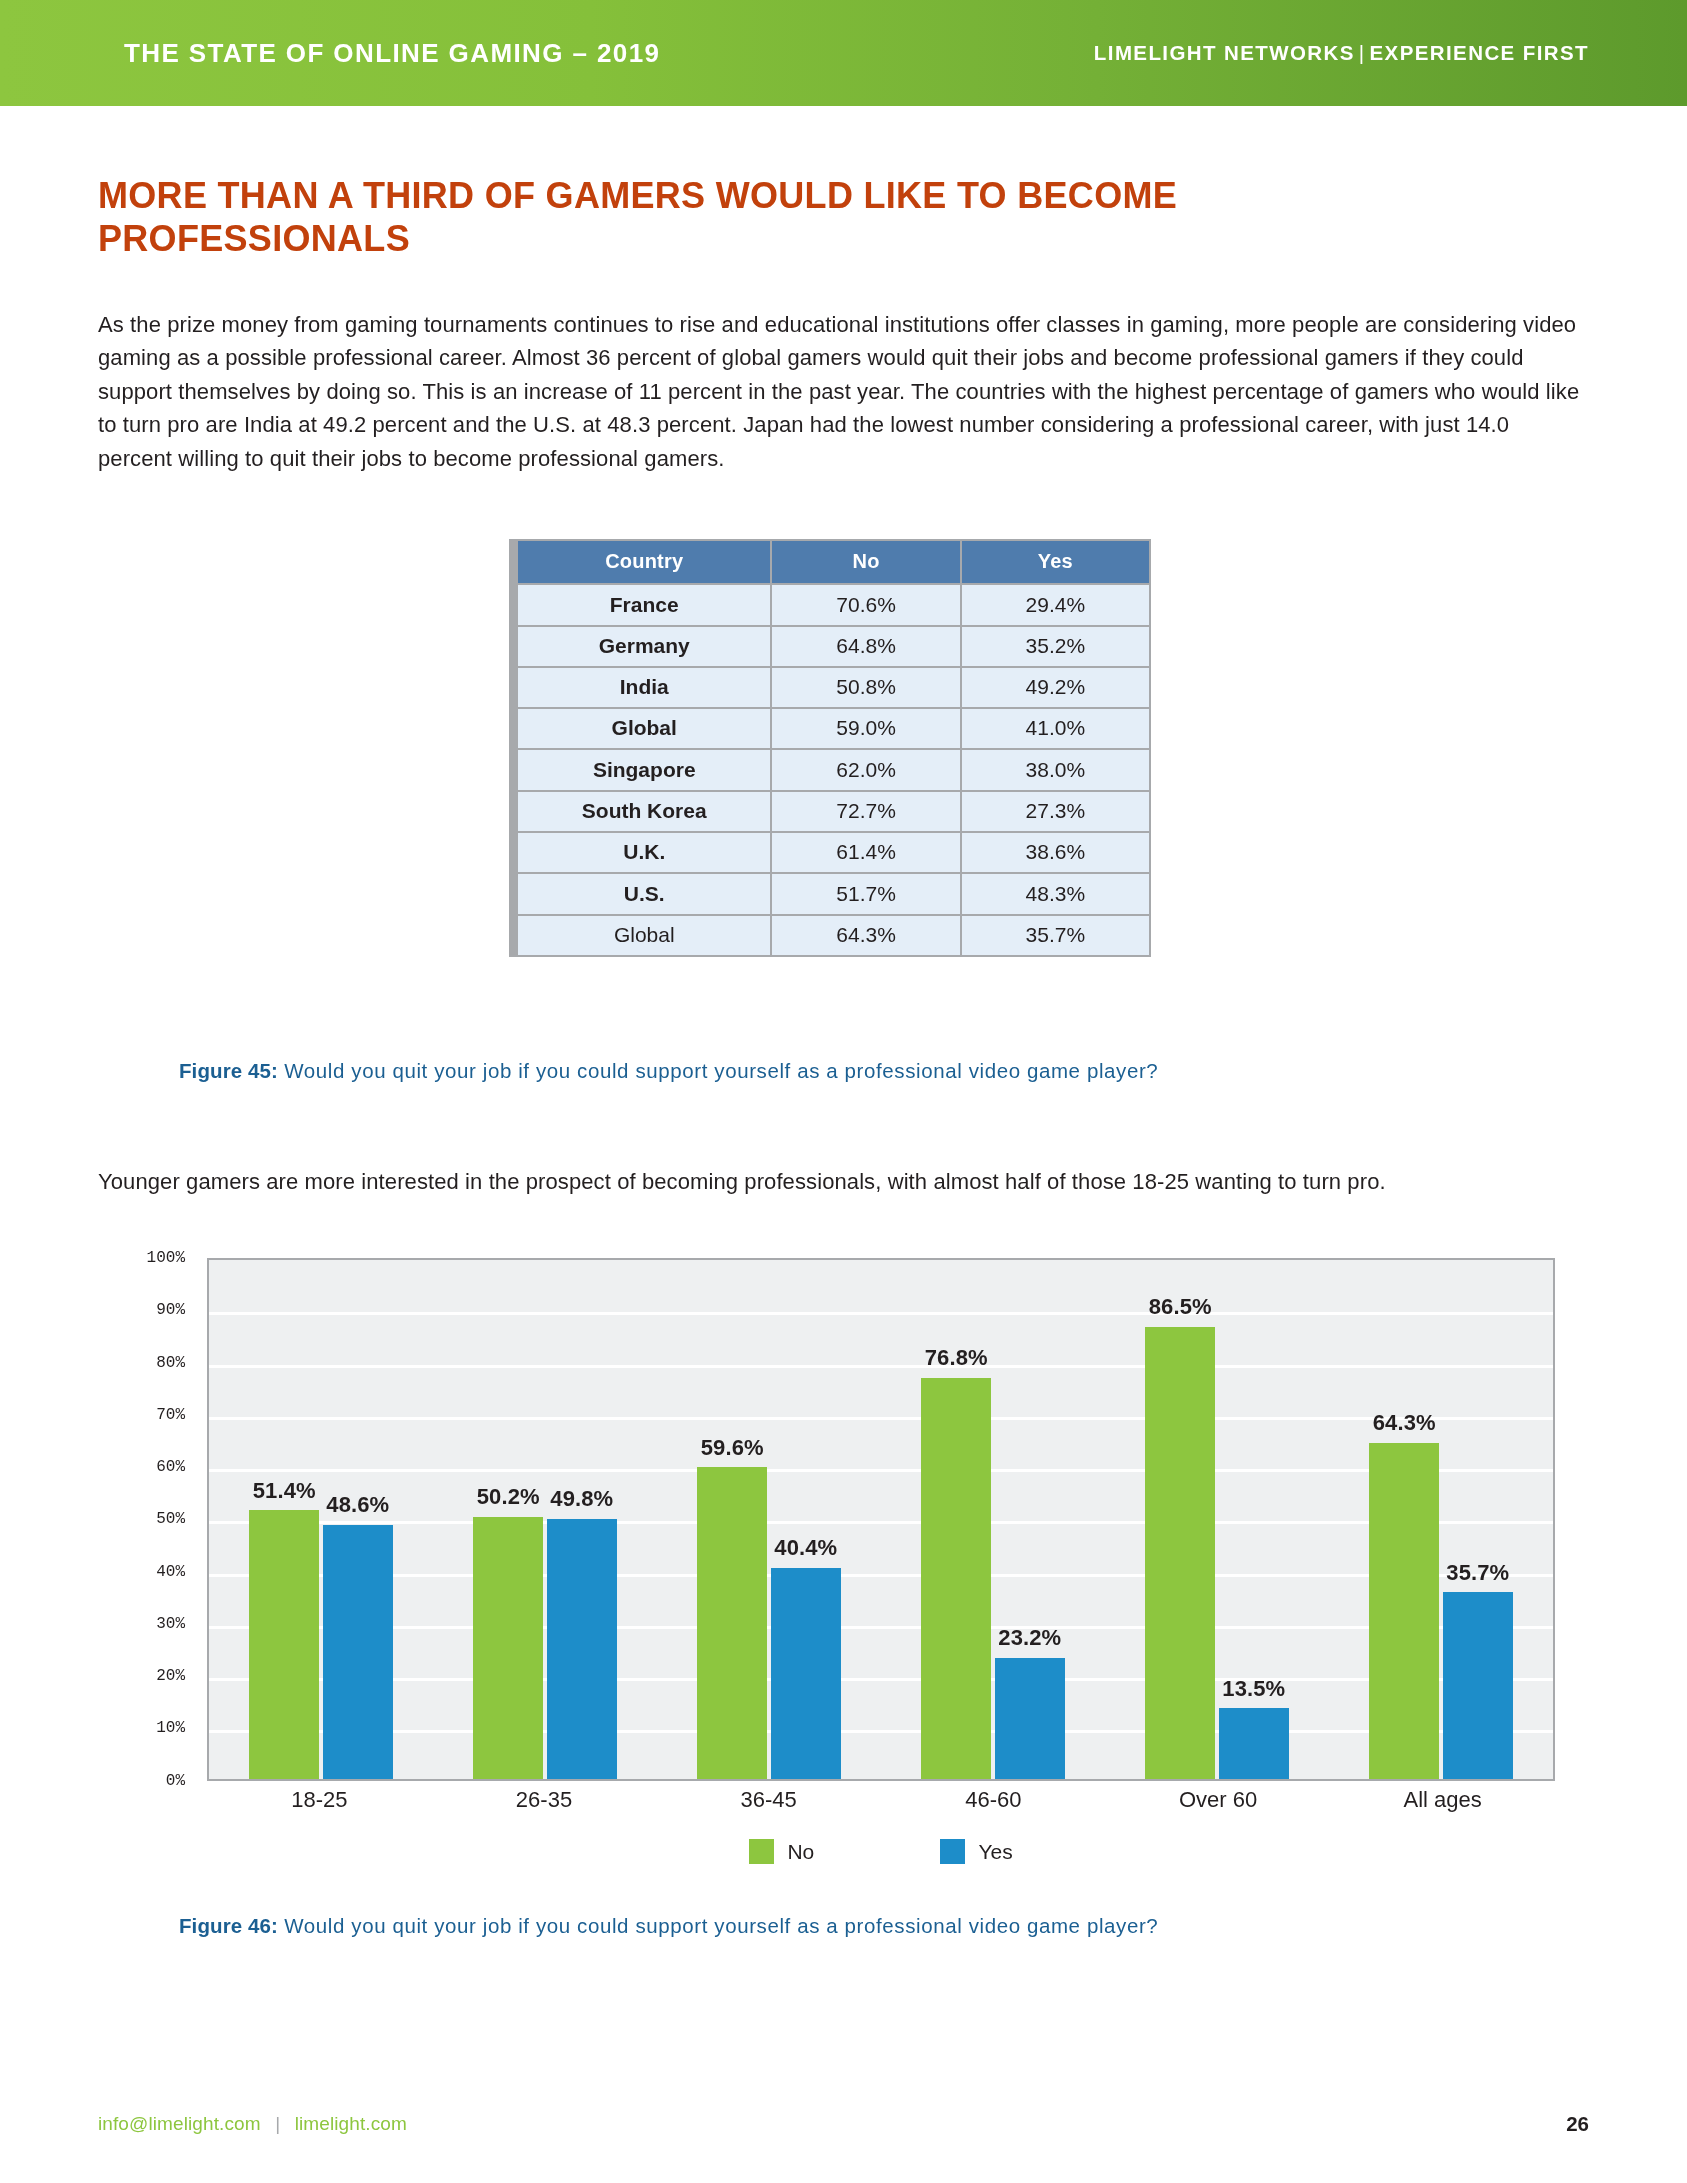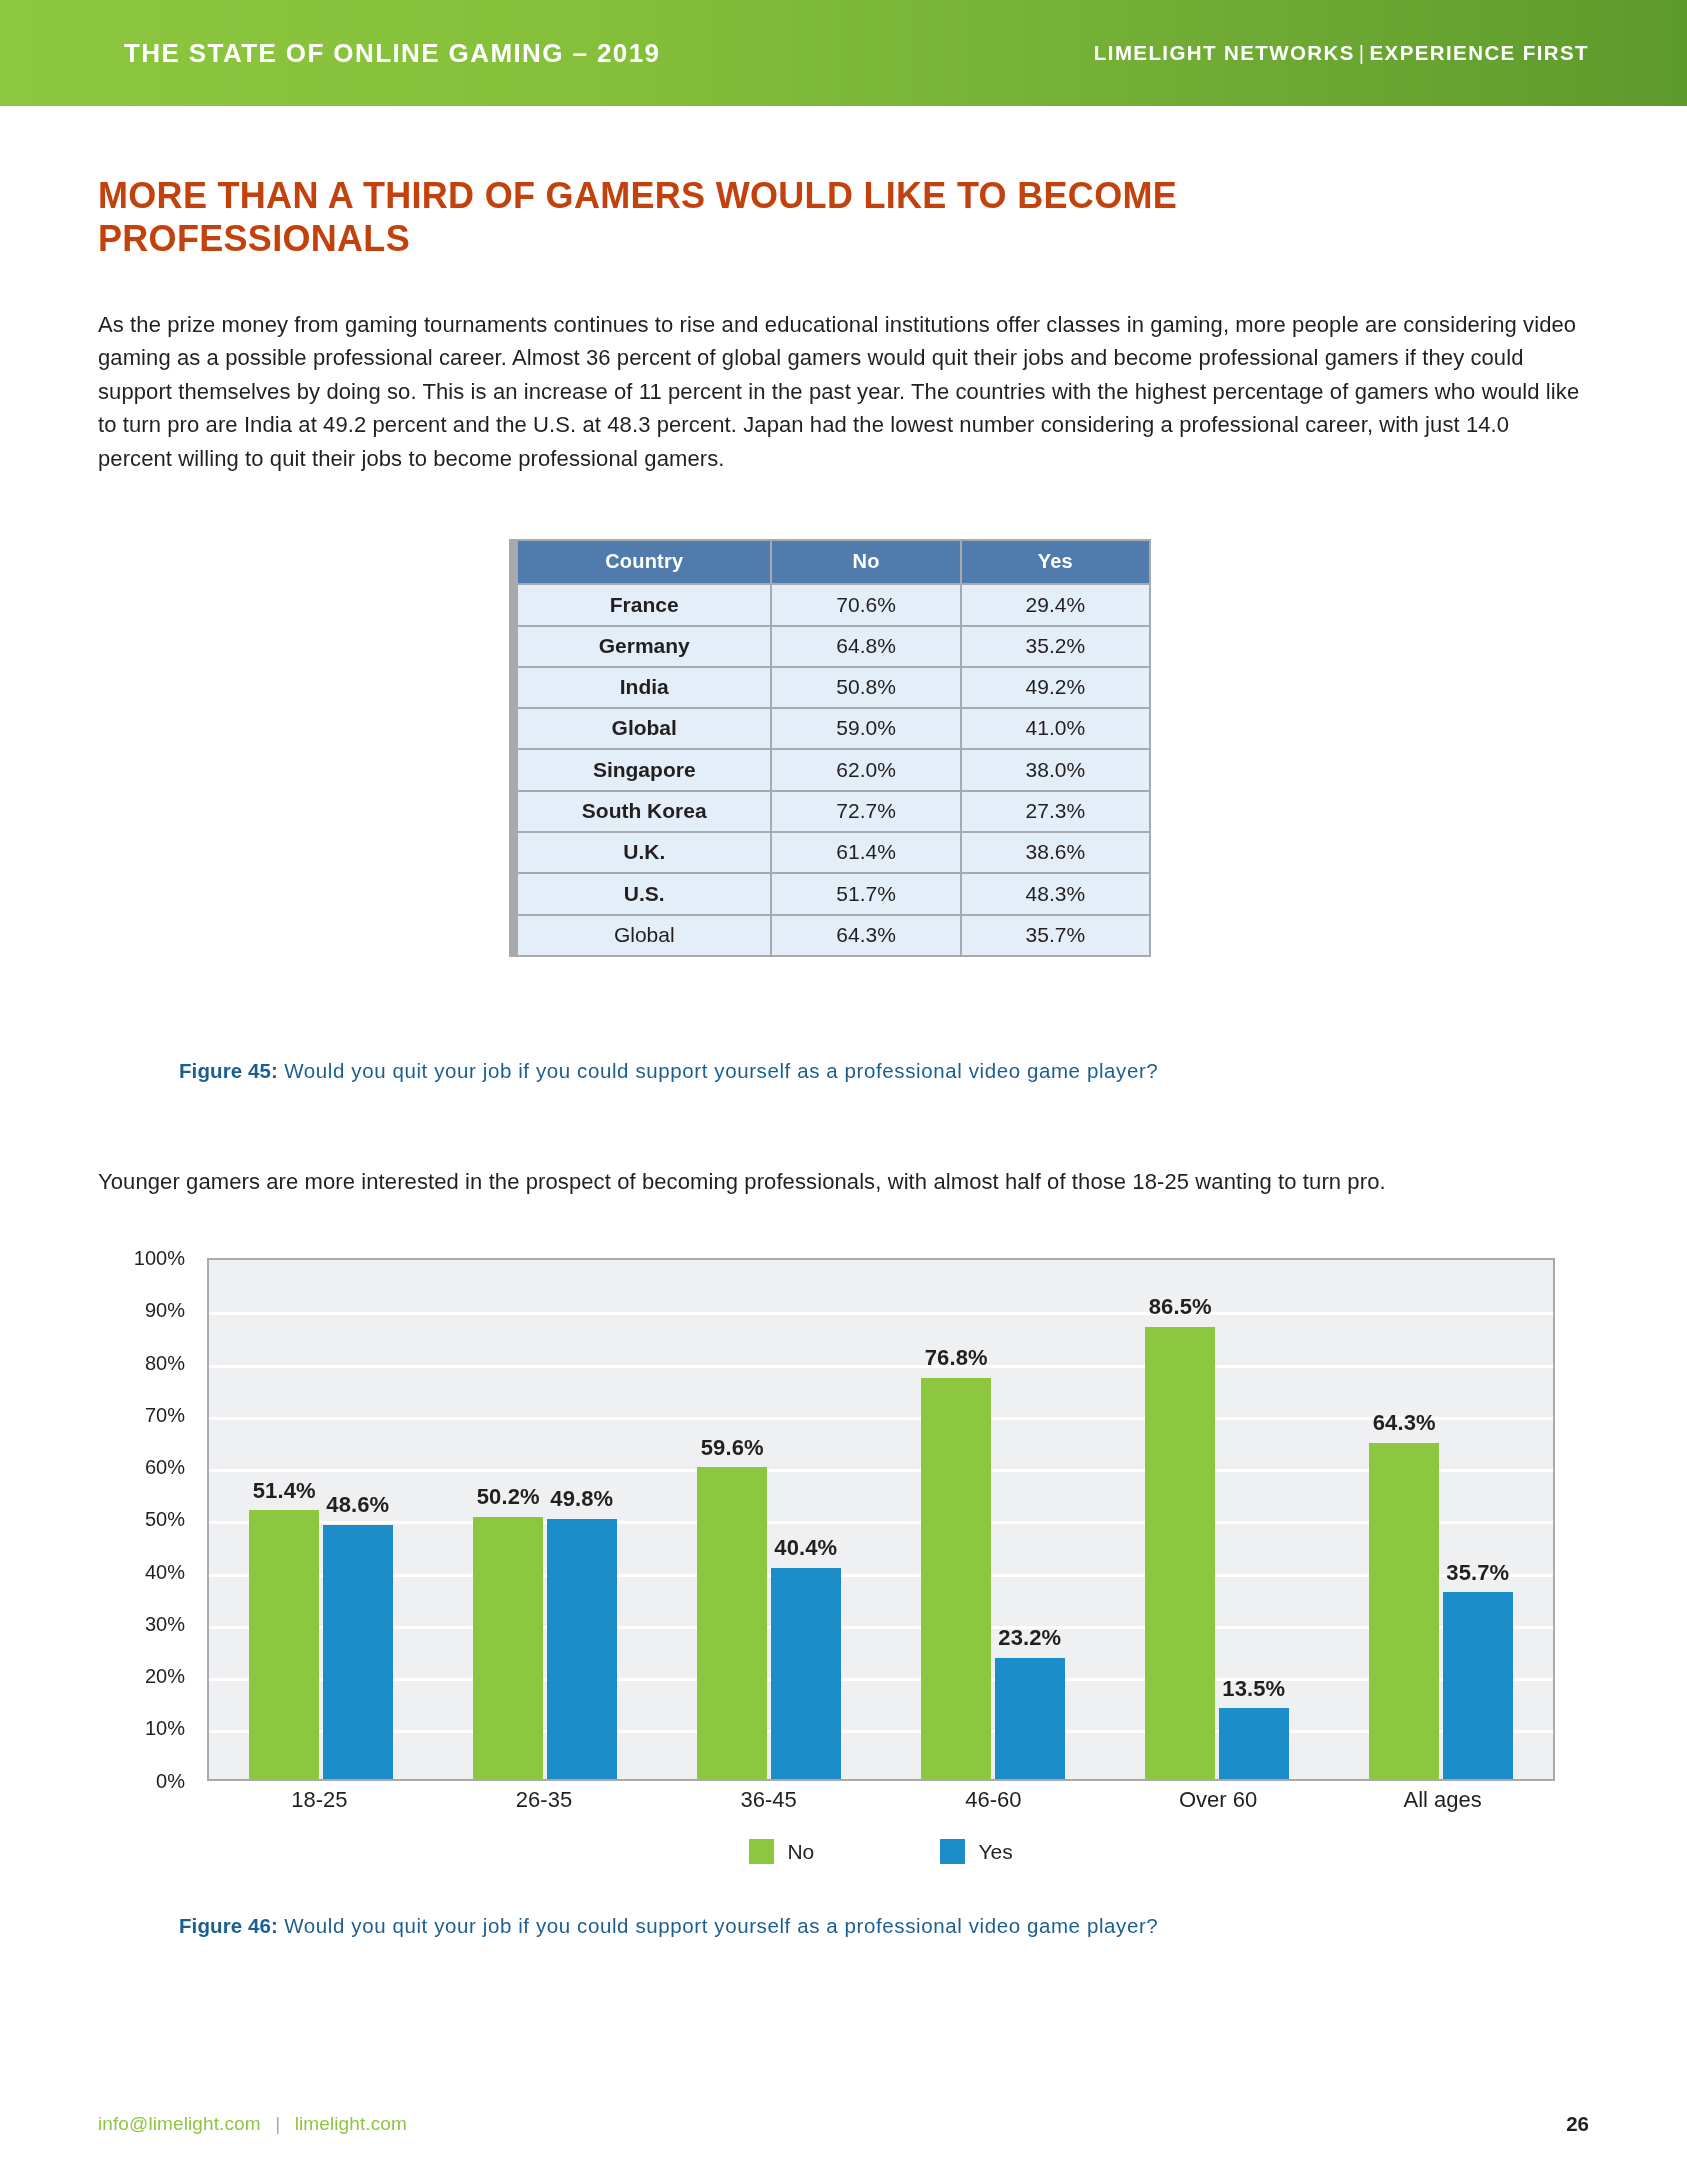--- a/index.html
+++ b/index.html
@@ -138,24 +138,25 @@
   }
   .y-axis {
     position: absolute;
     left: 0; top: 8px;
     width: 85px;
     height: 523px;
   }
   .y-tick {
     position: absolute;
     right: 12px;
-    font-size: 20px;
+    font-size: 16px;
     color: #231f20;
     transform: translateY(-50%);
     white-space: nowrap;
+    font-family: Liberation Mono, monospace;
   }
   .plot {
     position: absolute;
     left: 95px;
     top: 8px;
     width: 1348px;
     height: 523px;
     background: #eef0f1;
     border: 2.6px solid #a7a9ac;
   }

